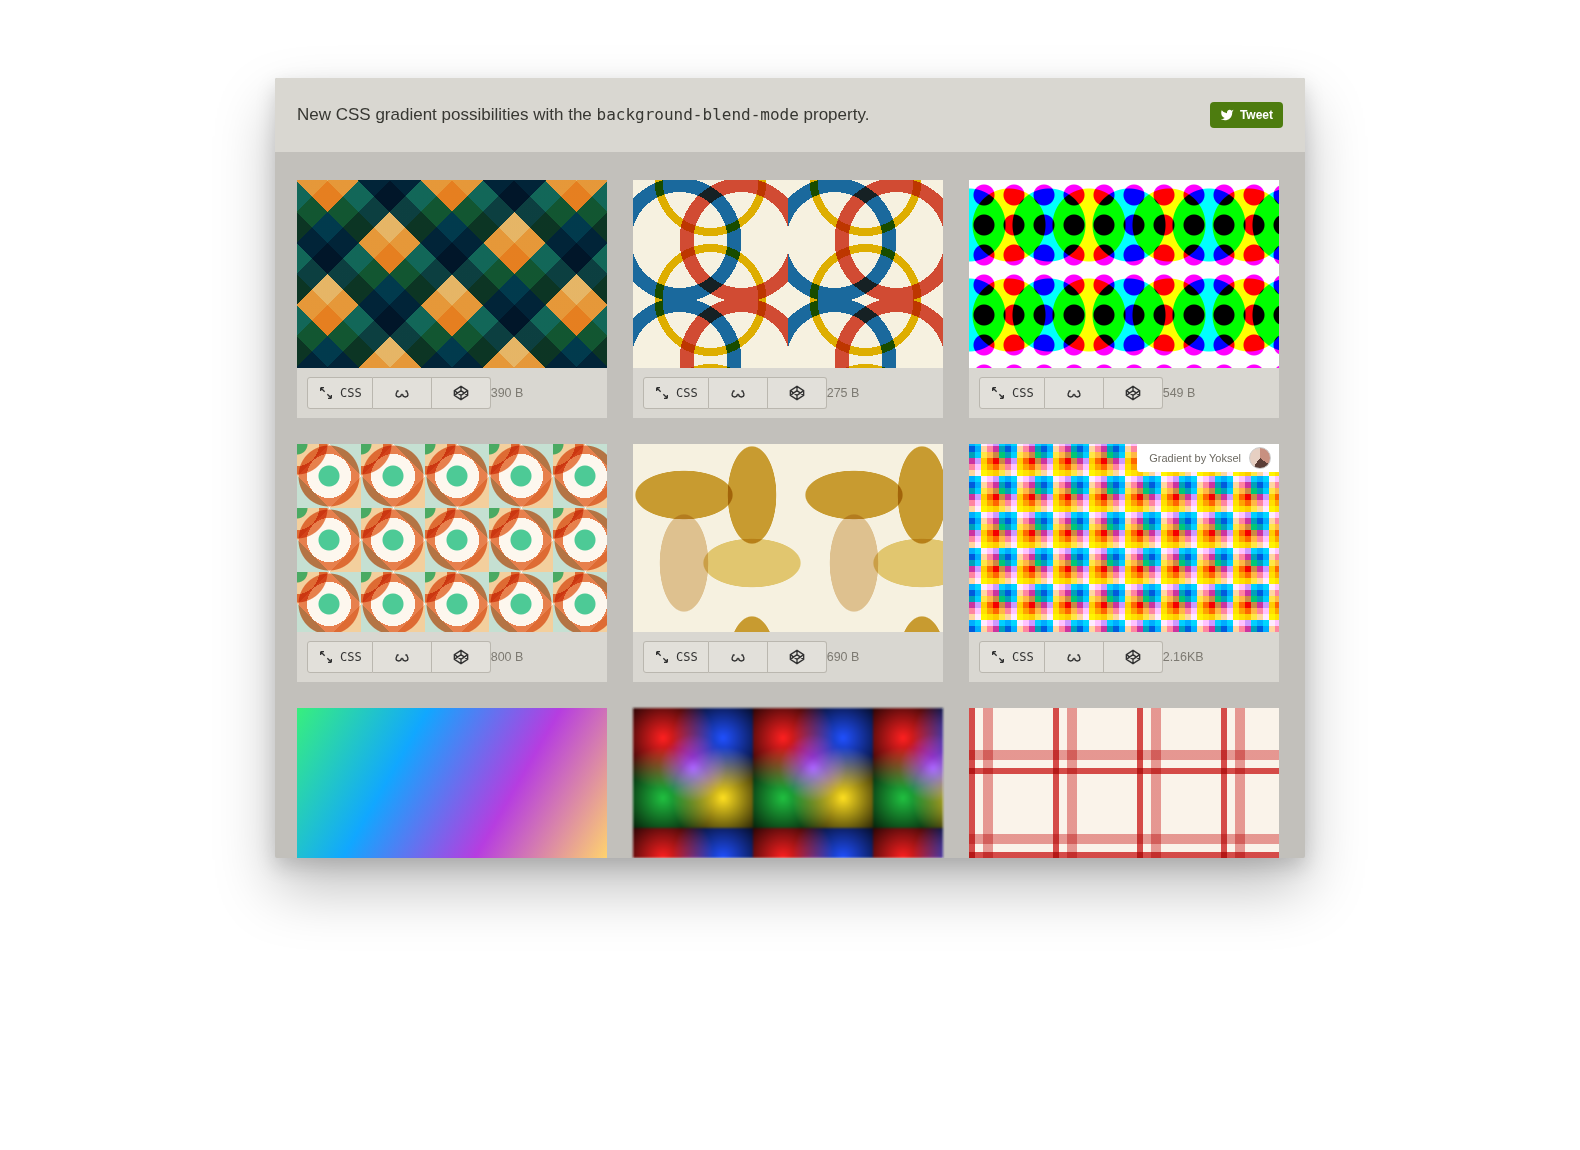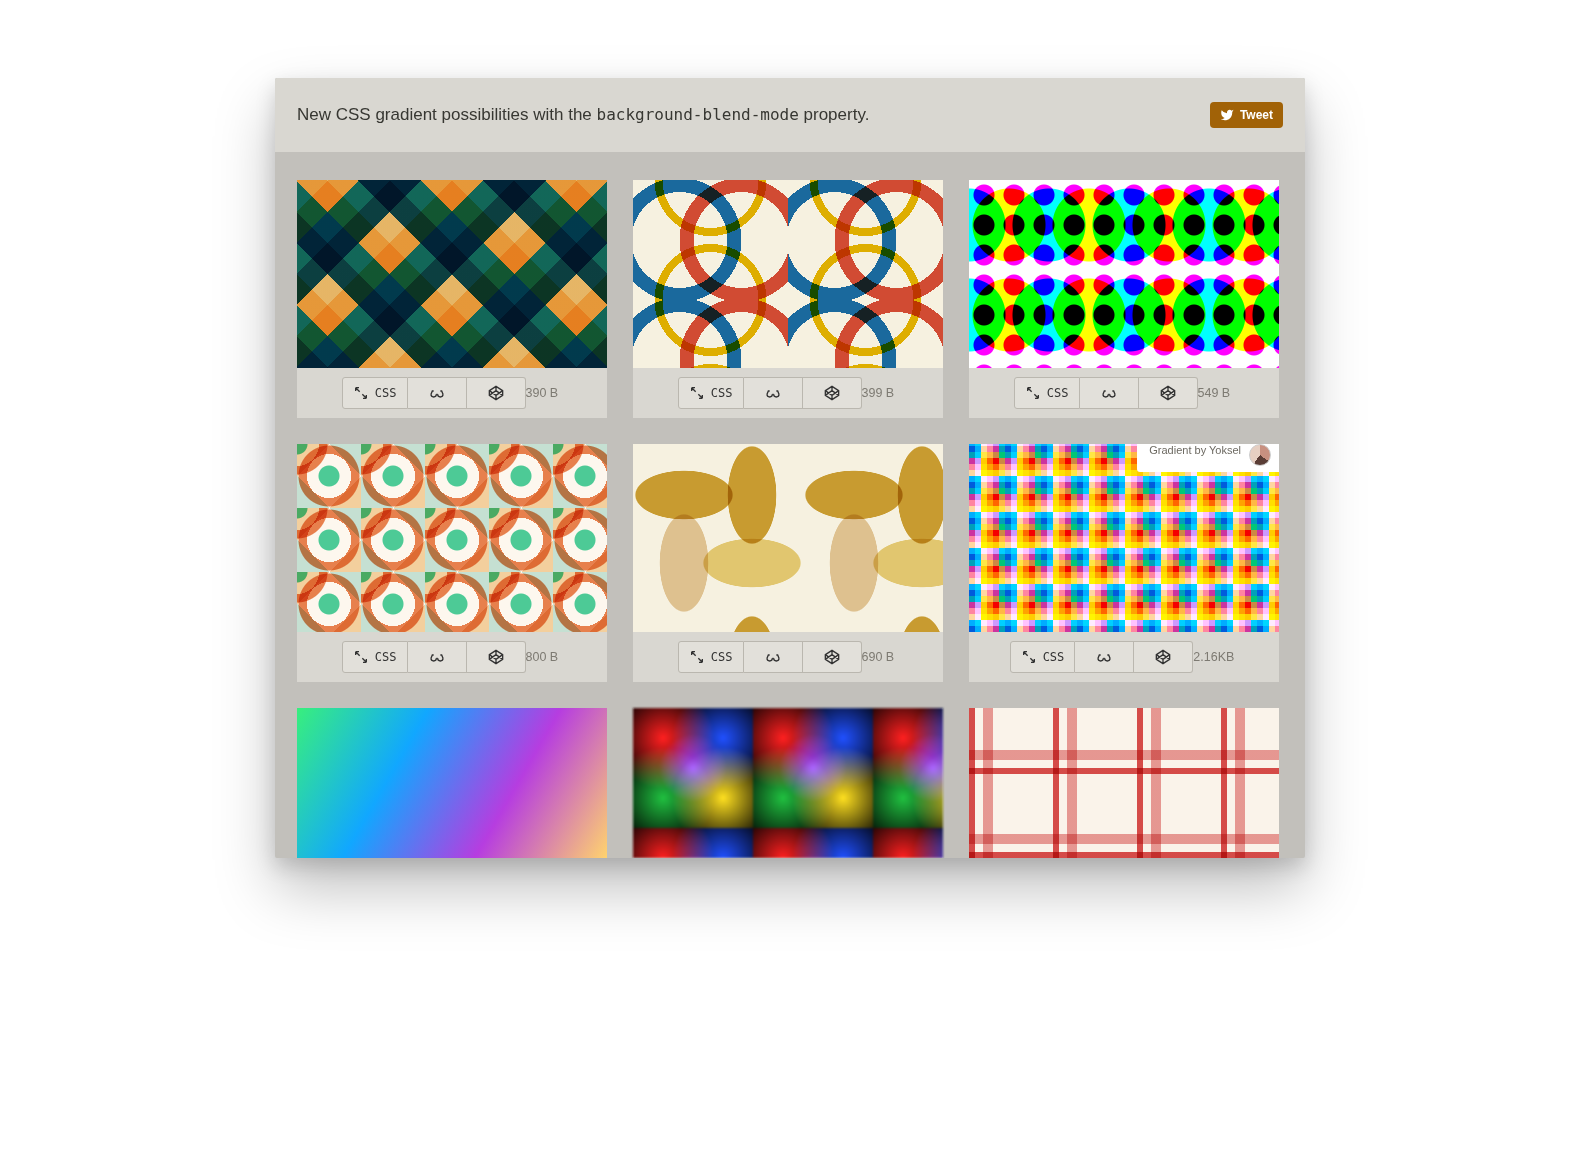--- a/index.html
+++ b/index.html
@@ -1,34 +1,34 @@
 <!DOCTYPE html>
 <html><head>
 <meta charset="utf-8">
 <style>
 html,body{margin:0;padding:0;background:#fff;font-family:-apple-system,"Helvetica Neue",Arial,sans-serif}
 .stage{width:1580px;height:1146px;display:flex;align-items:flex-start;justify-content:center;padding-top:78px;box-sizing:border-box}
 .win{width:1030px;height:780px;overflow:hidden;background:#c2c0bb;border-radius:2px;box-shadow:0 30px 60px rgba(0,0,0,.25),0 8px 20px rgba(0,0,0,.15)}
 .header{height:74px;background:#d9d7d1;display:flex;align-items:center;justify-content:space-between;padding:0 22px}
 .title{color:#373732;font-size:17px}
 .title code{font-family:Menlo,Consolas,monospace;font-size:16px}
-.tweet{background:#a16207;color:#fff;border-radius:4px;height:26px;display:flex;align-items:center;gap:6px;padding:0 10px;font-size:12px;font-weight:600;cursor:pointer}
+.tweet{background:#4d7c0f;color:#fff;border-radius:4px;height:26px;display:flex;align-items:center;gap:6px;padding:0 10px;font-size:12px;font-weight:600;cursor:pointer}
 .tweet svg{width:14px;height:14px;fill:#fff}
 .grid{display:grid;grid-template-columns:repeat(3,310px);gap:26px;padding:28px 22px}
 .card{background:#d9d7d1;display:flex;flex-direction:column;position:relative}
 .thumb{height:188px;position:relative;overflow:hidden}
-.bar{height:50px;display:flex;align-items:center;padding:0 14px 0 10px;justify-content:center}
+.bar{height:50px;display:flex;align-items:center;padding:0 14px 0 10px;justify-content:flex-start}
 .btns{display:flex;gap:0}
 .btn{height:30px;min-width:38px;background:#e2e0da;border:1px solid #bab7af;display:flex;align-items:center;justify-content:center;gap:6px;padding:0 10px;cursor:pointer;color:#333;font-size:12px;font-family:Menlo,Consolas,monospace}
 .btn+.btn{border-left:none}
 .btn:first-child{border-radius:3px 0 0 3px}
 .btn:last-child{border-radius:0 3px 3px 0}
 .btn svg{width:16px;height:16px;stroke:#333;fill:none;stroke-width:2}
 .size{color:#7d7a72;font-size:12.5px;font-family:Liberation Sans, sans-serif}
-.badge{position:absolute;top:0;right:0;background:#fff;height:28px;display:flex;gap:8px;padding:0 8px 0 12px;font-size:11px;color:#6d6a62;border-bottom-left-radius:3px}
+.badge{position:absolute;top:0;right:0;background:#fff;height:28px;display:flex;align-items:center;gap:8px;padding:0 8px 0 12px;font-size:11px;color:#6d6a62;border-bottom-left-radius:3px}
 .avatar{width:20px;height:20px;border-radius:50%;background:conic-gradient(#c89080 0 35%,#5a3d36 35% 60%,#e6cfc2 60% 100%);border:1px solid #ccc}
 .card.short .thumb{height:150px}
 
 
 .g1{background:
  repeating-linear-gradient(45deg,#0d4b66 0 22px,#137a8c 22px 44px,#f2b45a 44px 66px,#f2d7a1 66px 88px),
  repeating-linear-gradient(-45deg,#0d4b66 0 22px,#137a8c 22px 44px,#f2b45a 44px 66px,#f2d7a1 66px 88px);
  background-blend-mode:multiply}
 .g2{background-color:#f6f1e0;background-image:
  radial-gradient(circle at 30% 50%,transparent 48px,#1b6fb3 48px 62px,transparent 62px),
@@ -130,21 +130,21 @@
                 <svg viewBox="0 0 24 24">
                   <path d="M3 14a4 4 0 0 0 8 0M13 14a4 4 0 0 0 8 0M11 14h2M3 14l2-5h2M21 14l-2-5h-2"></path>
                 </svg>
               </div>
       <div class="btn">
                 <svg viewBox="0 0 24 24">
                   <path d="M12 2l10 6.5v7L12 22 2 15.5v-7L12 2zM2 8.5l10 7 10-7M2 15.5l10-7 10 7M12 2v7M12 15v7"></path>
                 </svg>
               </div>
      </div>
-     <div class="size">399 B</div>
+     <div class="size">275 B</div>
     </div>
    </div>
 
    <div class="card">
     <div class="thumb g3"></div>
     <div class="bar">
      <div class="btns">
       <div class="btn">
                 <svg viewBox="0 0 24 24">
                   <path d="M4 4l6 6M4 4h5M4 4v5M20 20l-6-6M20 20h-5M20 20v-5"></path>

